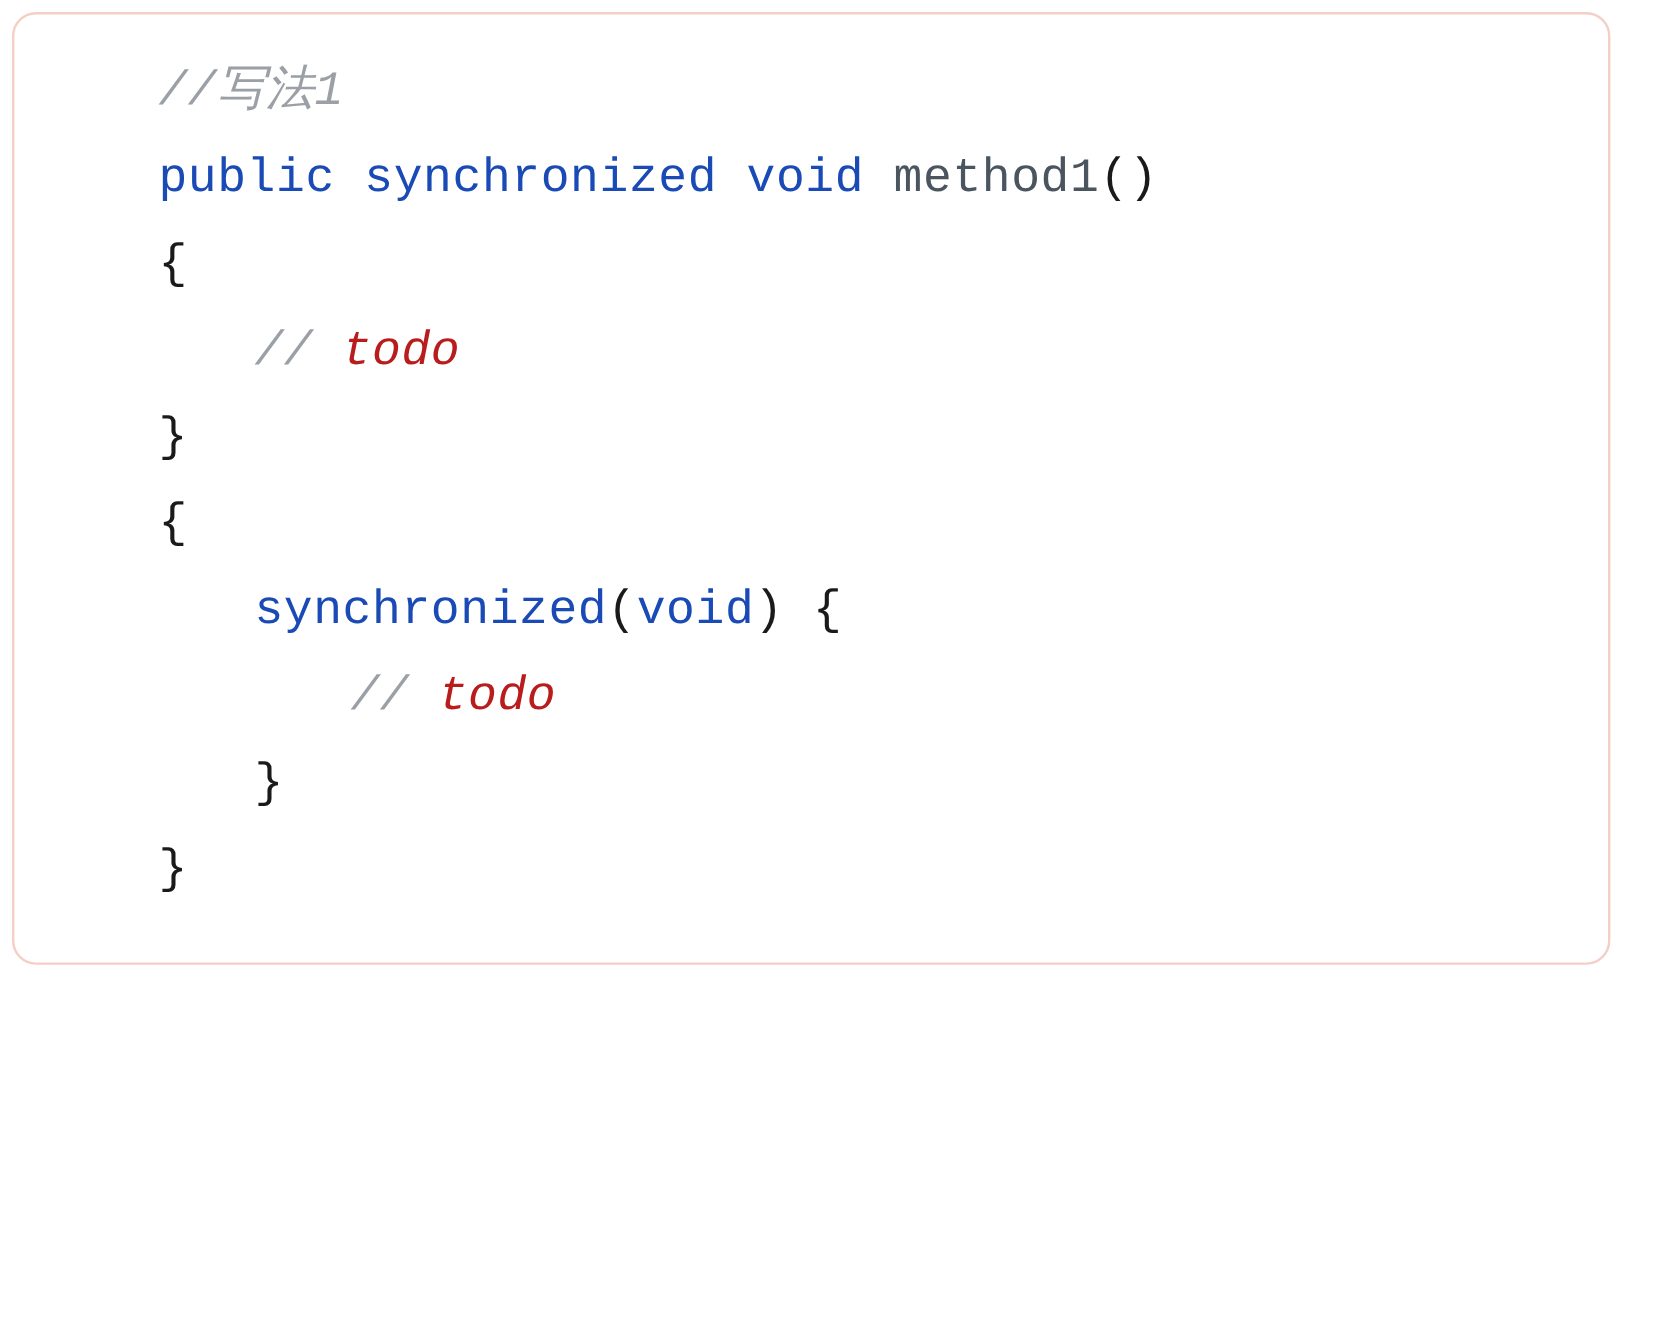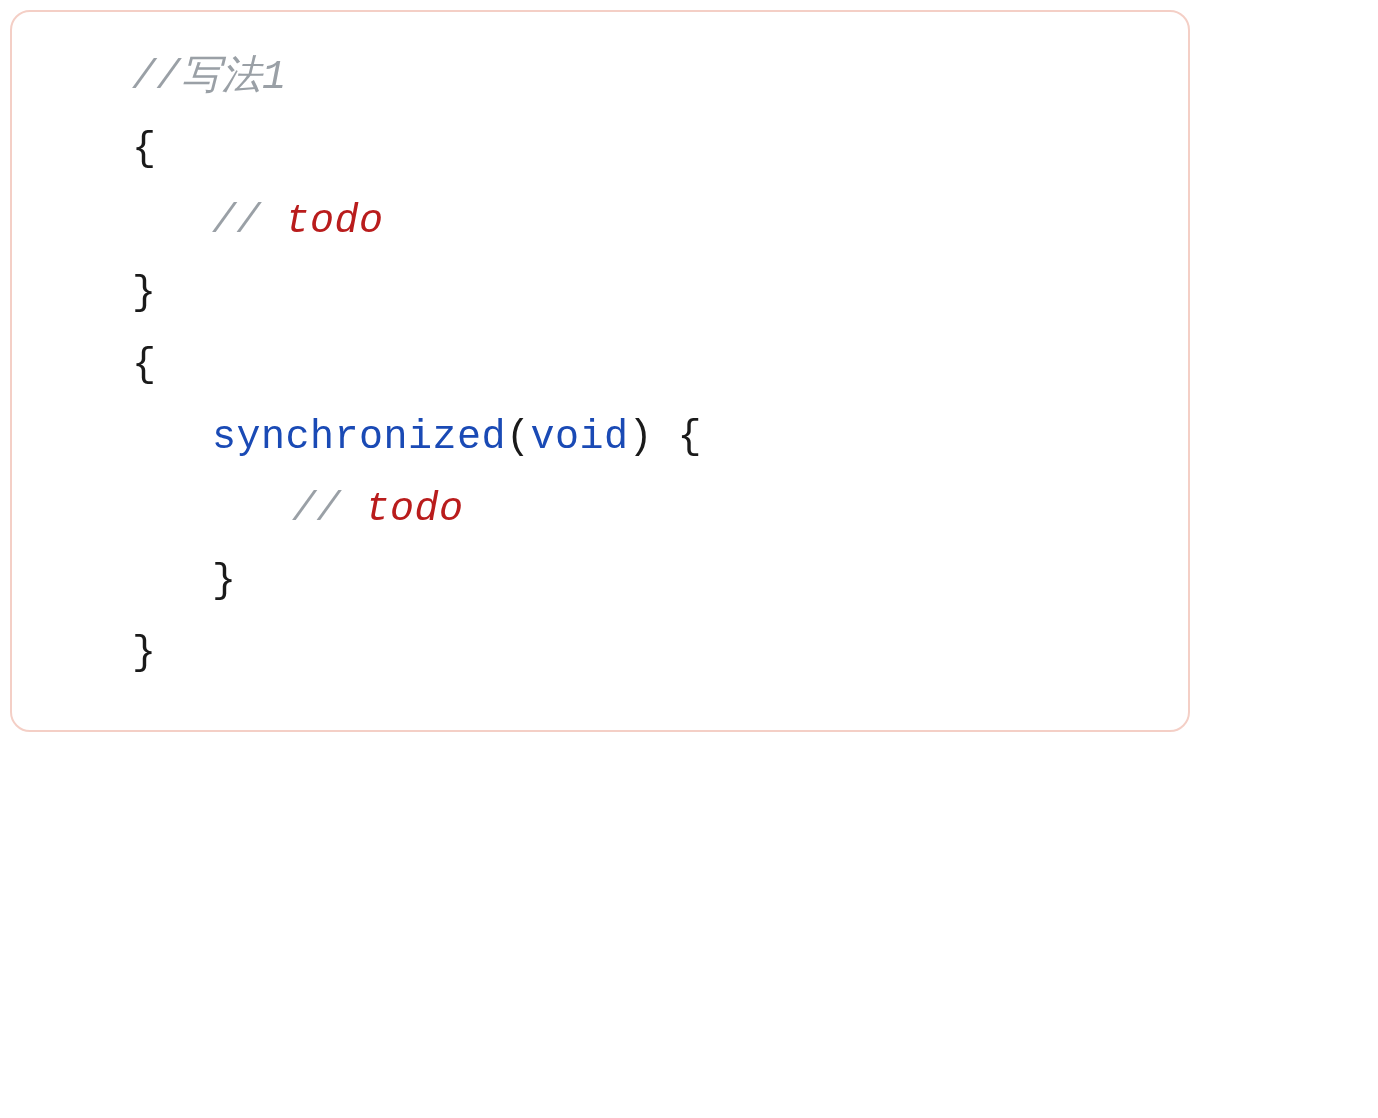--- a/index.html
+++ b/index.html
@@ -6,21 +6,21 @@
     margin: 0;
     padding: 10px;
     background: #ffffff;
     font-family: "SF Mono", "Menlo", "Consolas", "Courier New", monospace;
   }
   .code-box {
     border: 2px solid #f4cfc6;
     border-radius: 20px;
     padding: 30px 20px 40px 120px;
     background: #ffffff;
-    width: 1180px;
+    width: 1332px;
     box-sizing: border-box;
   }
   .line {
     font-size: 40px;
     line-height: 1.8;
     white-space: pre;
     letter-spacing: 0.5px;
   }
   .comment-gray { color: #9aa0a6; font-style: italic; }
   .comment-blue-slash { color: #9aa0a6; font-style: italic; }
@@ -32,20 +32,21 @@
   .indent1 { padding-left: 80px; }
   .indent2 { padding-left: 160px; }
 </style>
 </head>
 <body>
 
 <div class="code-box">
 
   <div class="line"><span class="comment-gray">//写法1</span></div>
 
+  <div class="line"><span class="keyword">public</span><span> </span><span class="keyword">synchronized</span><span> </span><span class="keyword">void</span><span> </span><span class="ident">method1</span><span class="plain">()</span></div>
 
   <div class="line"><span class="brace">{</span></div>
 
   <div class="line indent1"><span class="comment-blue-slash">// </span><span class="comment-blue-word">todo</span></div>
 
   <div class="line"><span class="brace">}</span></div>
 
 
 
   <div class="line"><span class="brace">{</span></div>

